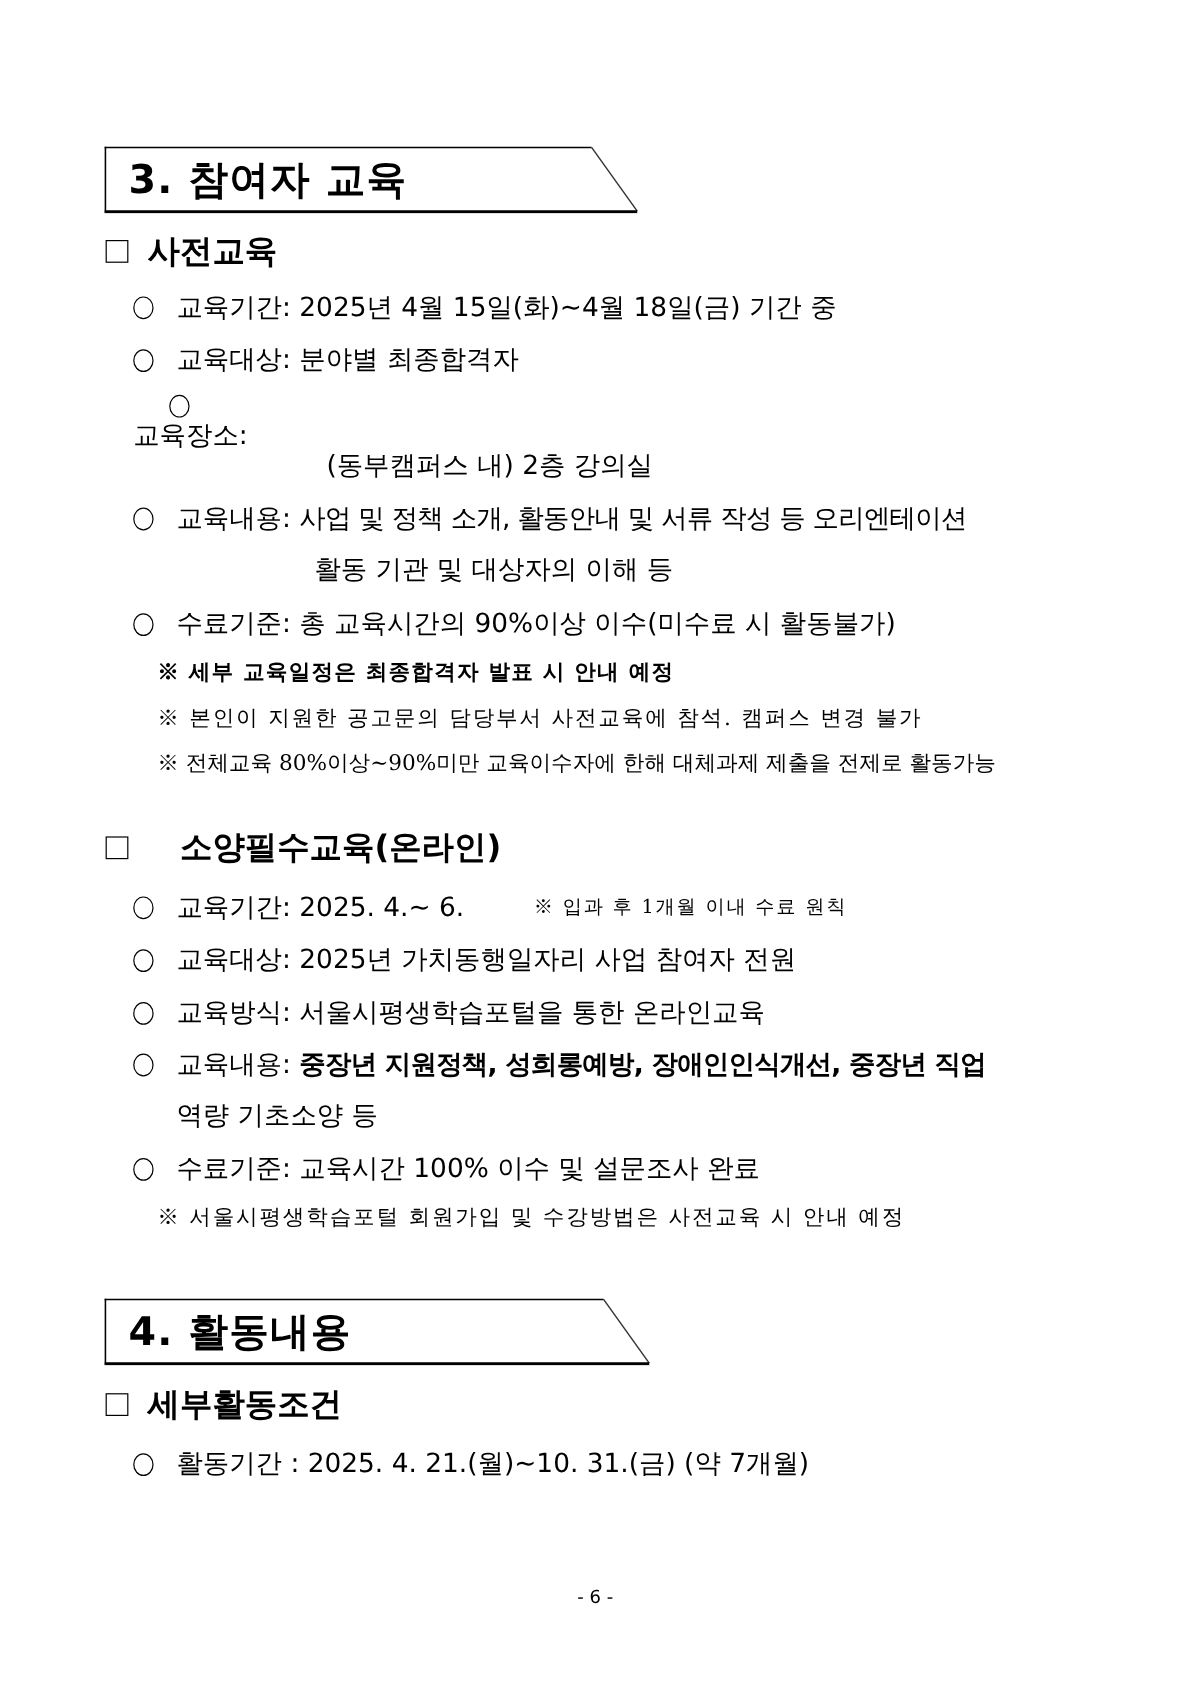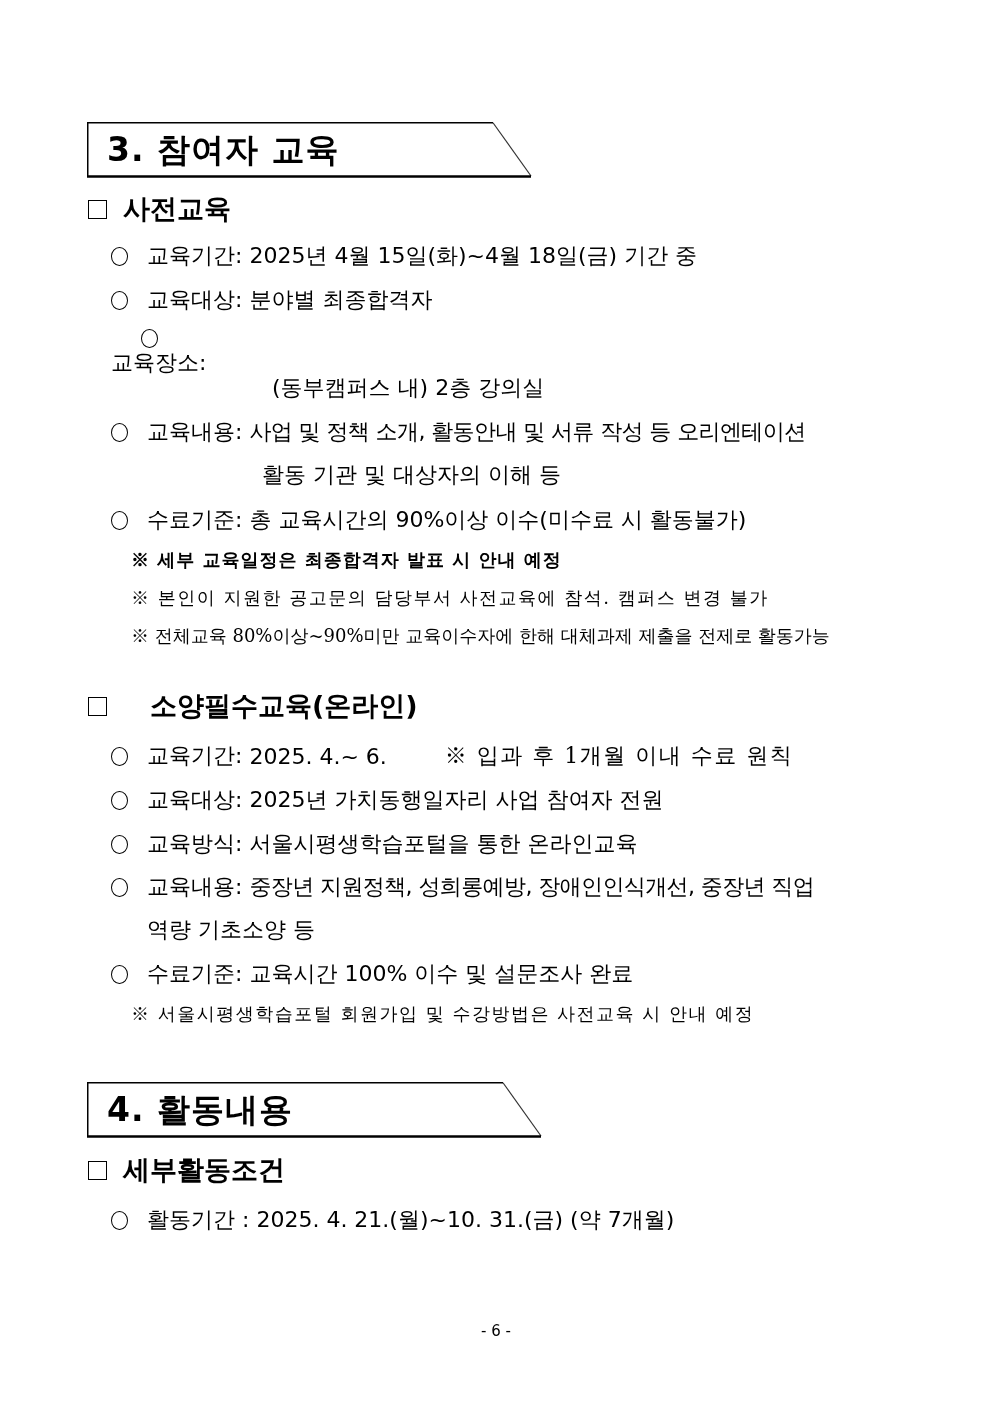--- a/index.html
+++ b/index.html
@@ -32,21 +32,21 @@
     margin-right: 19px; box-sizing: border-box;
   }
   .cont { position: absolute; font-size: 22px; }
   .note {
     position: absolute; left: 131px; font-family: "DejaVu Serif", "Liberation Serif", serif;
     font-size: 18px; letter-spacing: 1.5px;
   }
   .note.bold { font-weight: bold; letter-spacing: 1px; }
   .note.tight { letter-spacing: 0px; font-size: 18px; }
   .inline-note {
-    font-family: "DejaVu Serif", "Liberation Serif", serif; font-size: 22px; letter-spacing: 1.5px;
+    font-family: "DejaVu Serif", "Liberation Serif", serif; font-size: 16px; letter-spacing: 1.5px;
     margin-left: 58px;
   }
   .page-num {
     position: absolute; top: 1322px; left: 0; width: 992px; text-align: center;
     font-size: 15px;
   }
 </style>
 </head>
 <body>
 
@@ -115,21 +115,21 @@
   <span>2025년 가치동행일자리 사업 참여자 전원</span>
 </div>
 <div class="item" style="top:829px;justify-content:flex-end;">
   <span class="circ"></span>
   <span>교육방식:</span>&nbsp;
   <span>서울시평생학습포털을 통한 온라인교육</span>
 </div>
 <div class="item" style="top:872px;">
   <span class="circ"></span>
   <span>교육내용:</span>&nbsp;
-  <span style="letter-spacing:-0.6px;">중장년 지원정책, 성희롱예방, 장애인인식개선, 중장년 직업</span>
+  <span style="letter-spacing:-0.6px;font-weight:bold;">중장년 지원정책, 성희롱예방, 장애인인식개선, 중장년 직업</span>
 </div>
 <div class="cont" style="top:915px; left:147px;">역량 기초소양 등</div>
 
 <div class="item" style="top:959px;">
   <span class="circ"></span>
   <span>수료기준:</span>&nbsp;
   <span>교육시간 100% 이수 및 설문조사 완료</span>
 </div>
 
 <div class="note" style="top:1002px;">※ 서울시평생학습포털 회원가입 및 수강방법은 사전교육 시 안내 예정</div>

